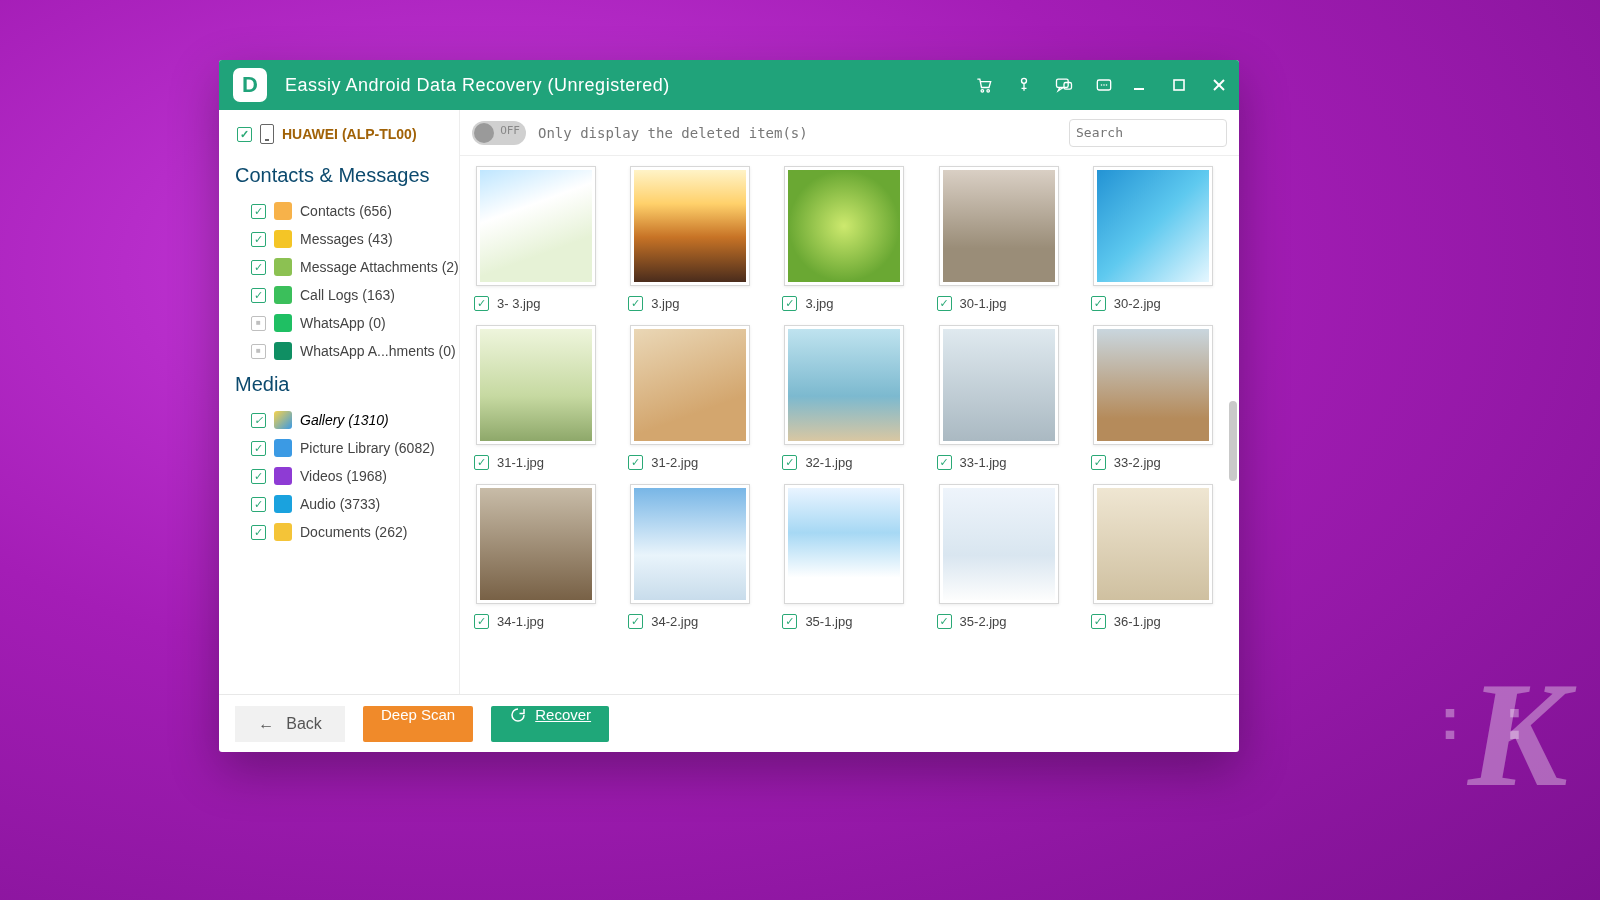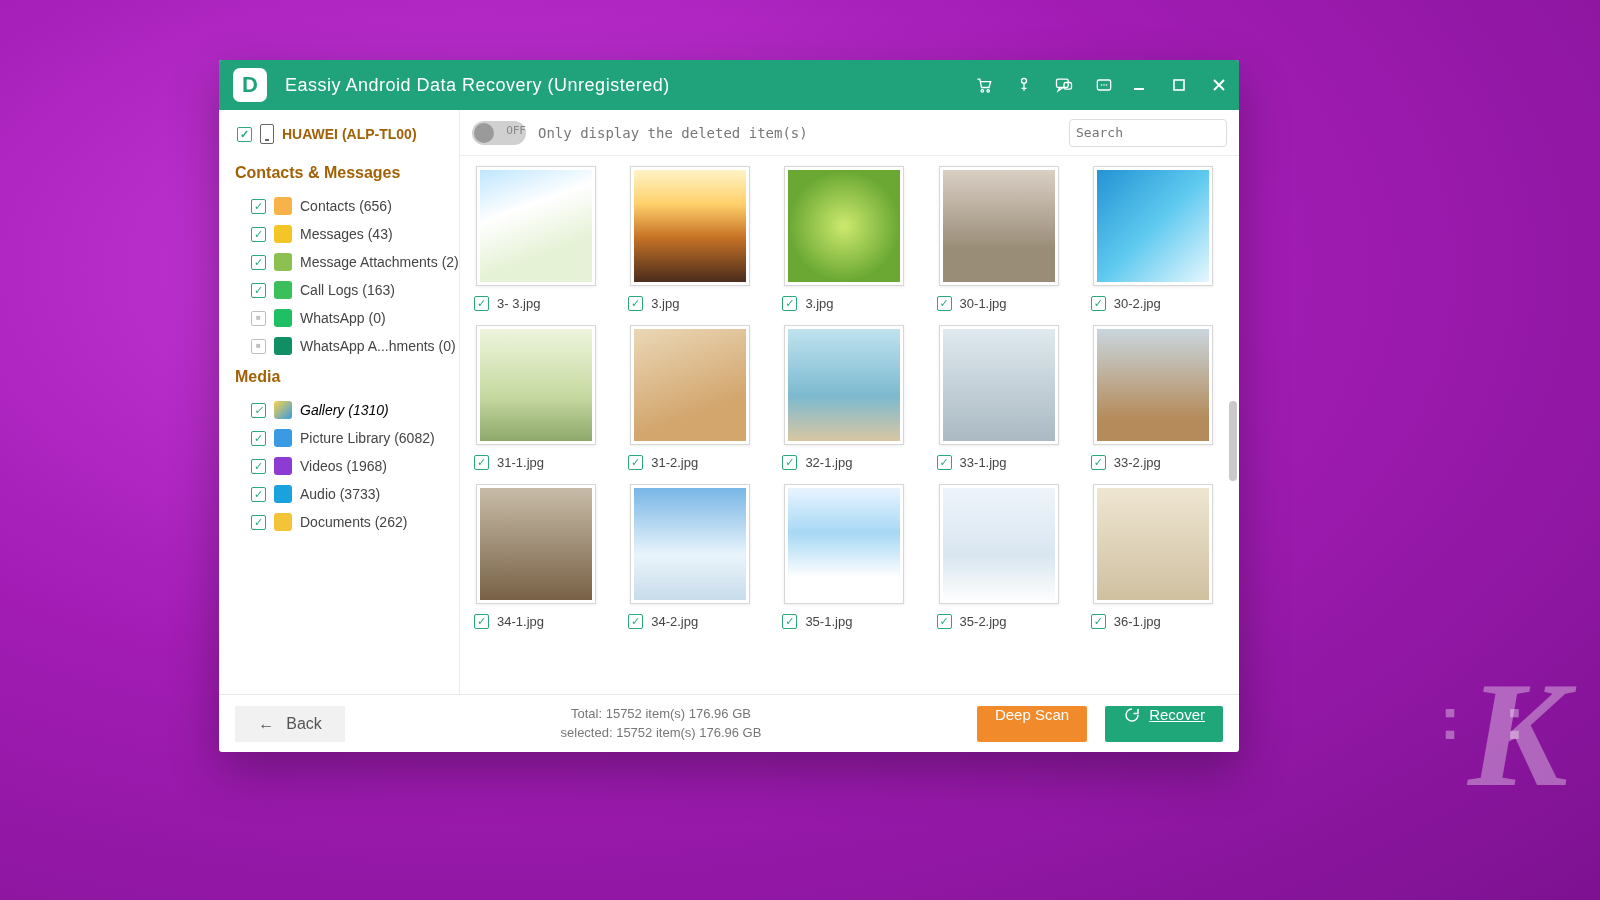--- a/index.html
+++ b/index.html
@@ -56,34 +56,34 @@
   .chk {
     width:15px; height:15px; border:1.5px solid #2aa976; border-radius:2px;
     display:inline-flex; align-items:center; justify-content:center;
     color:#2aa976; font-size:11px; line-height:1; flex:0 0 auto;
   }
   .chk.grey { border-color:#bfbfbf; color:#bfbfbf; }
   .chk.fill::after { content:"✓"; }
   .chk.sq::after  { content:"■"; font-size:8px; }
   .phone-ico { width:14px; height:20px; border:1.5px solid #666; border-radius:2px; position:relative; }
   .phone-ico::after{content:""; position:absolute; bottom:2px; left:50%; width:4px; height:2px; background:#666; transform:translateX(-50%);}
-  .group-h { font-size:16px; color:#a16207; margin: 8px 0 10px -2px; font-weight: bold; }
+  .group-h { font-size:20px; color:#0c4a6e; margin: 8px 0 10px -2px; }
   .item { display:flex; align-items:center; gap:8px; padding:5px 0 5px 14px; cursor:pointer; white-space:nowrap; }
   .item.selected { color:#000000;font-style:italic; }
   .item .cat-ico { width:18px; height:18px; border-radius:3px; display:inline-block; flex:0 0 auto; }
   .ic-contacts{background:#f7b24a;} .ic-msg{background:#f4c526;} .ic-attach{background:#8cc152;}
   .ic-call{background:#3bbf5b;} .ic-wa{background:#1fbf63;} .ic-waatt{background:#0f8f63;}
   .ic-gallery{background:linear-gradient(135deg,#f6d24b,#3b9ae4);} .ic-piclib{background:#3b9ae4;}
   .ic-video{background:#8e3bd4;} .ic-audio{background:#1aa2de;border-radius:50%;} .ic-doc{background:#f4c438;}
   
   .main { flex:1; display:flex; flex-direction:column; border-left:1px solid #ededed; min-width:0; }
   .toolbar { height:46px; display:flex; align-items:center; padding:0 12px; gap:12px; border-bottom:1px solid #eee; }
   .toggle { width:54px; height:24px; border-radius:12px; background:#d0d0d0; position:relative; cursor:pointer; }
   .toggle .knob{ position:absolute; left:2px; top:2px; width:20px; height:20px; background:#9a9a9a; border-radius:50%; }
-  .toggle .lbl{ position:absolute; right:0; top:3px; font-size:11px; color:#888; font-family:monospace; }
+  .toggle .lbl{ position:absolute; right:6px; top:3px; font-size:11px; color:#888; font-family:monospace; }
   .deleted-hint{ font-family:"Consolas",monospace; color:#777; font-size:14px; }
   .search { margin-left:auto; width:158px; height:28px; border:1px solid #ddd; border-radius:4px; display:flex; align-items:center; padding:0 6px; color:#aaa; }
   .search svg{ stroke:#aaa; fill:none; stroke-width:1.6; }
   .search input{ border:0; outline:0; flex:1; font-family:monospace; font-size:13px; color:#666; background:transparent; }
   .grid-wrap{ flex:1; overflow:hidden; position:relative; }
   .scroll-track{ position:absolute; right:2px; top:0; bottom:0; width:10px; }
   .scroll-thumb{ position:absolute; right:0; top:245px; width:8px; height:80px; background:#c9c9c9; border-radius:4px; }
   .grid { padding: 10px 20px 10px 10px; display:grid; grid-template-columns: repeat(5, 1fr); gap: 14px 22px; }
   .cell {}
   .thumb { width:120px; height:120px; border:1px solid #d7d7d7; padding:3px; background:#fff; box-shadow:0 1px 3px rgba(0,0,0,.08); margin:0 auto; }
@@ -406,24 +406,20 @@
           </div>
       </div>
     </div>
   </div>
 
   <div class="footer">
     <div class="back-btn">
       <span>←</span>
       <span>Back</span>
     </div>
-    <div class="stats">
-      <div>Total: 15752 item(s) 176.96 GB</div>
-      <div>selected: 15752 item(s) 176.96 GB</div>
-    </div>
     <div class="btn orange">
       <span>Deep Scan</span>
     </div>
     <div class="btn green">
       <svg class="ico" viewBox="0 0 24 24">
           <path d="M12 4a8 8 0 1 0 8 8" fill="none" stroke="#fff" stroke-width="2"></path>
           <path d="M20 4v6h-6" fill="none" stroke="#fff" stroke-width="2"></path>
         </svg>
       <span>Recover</span>
     </div>

